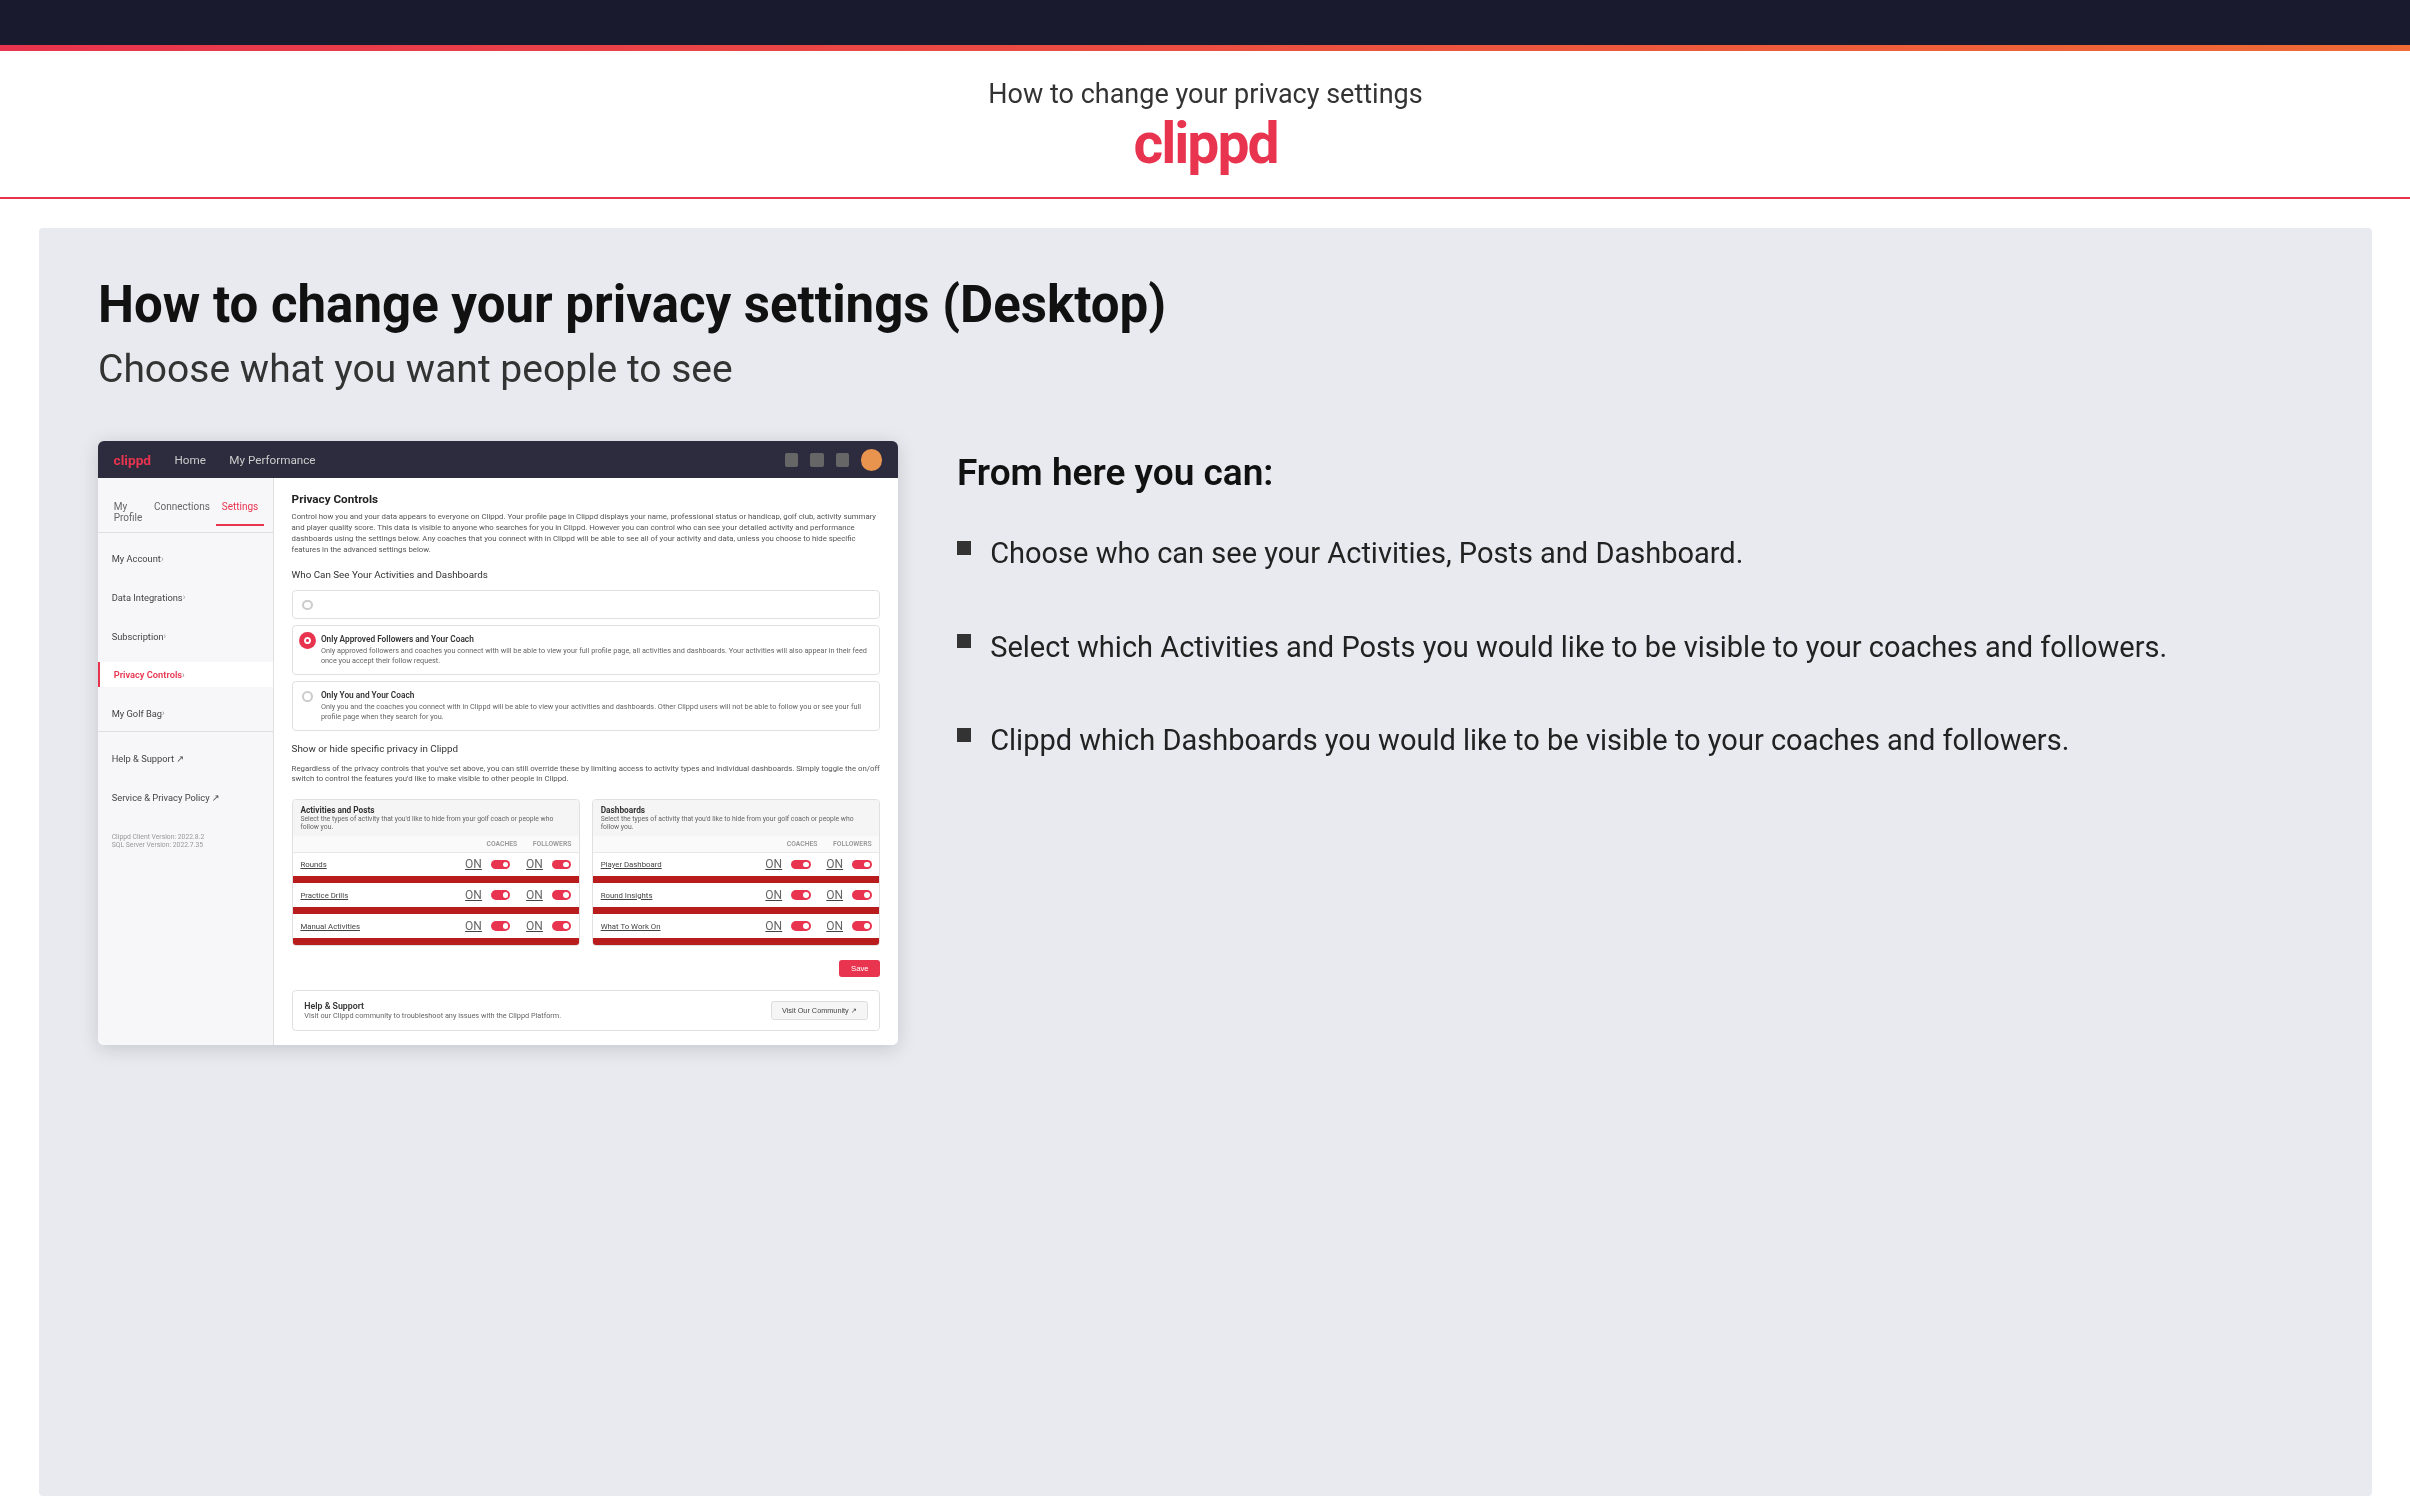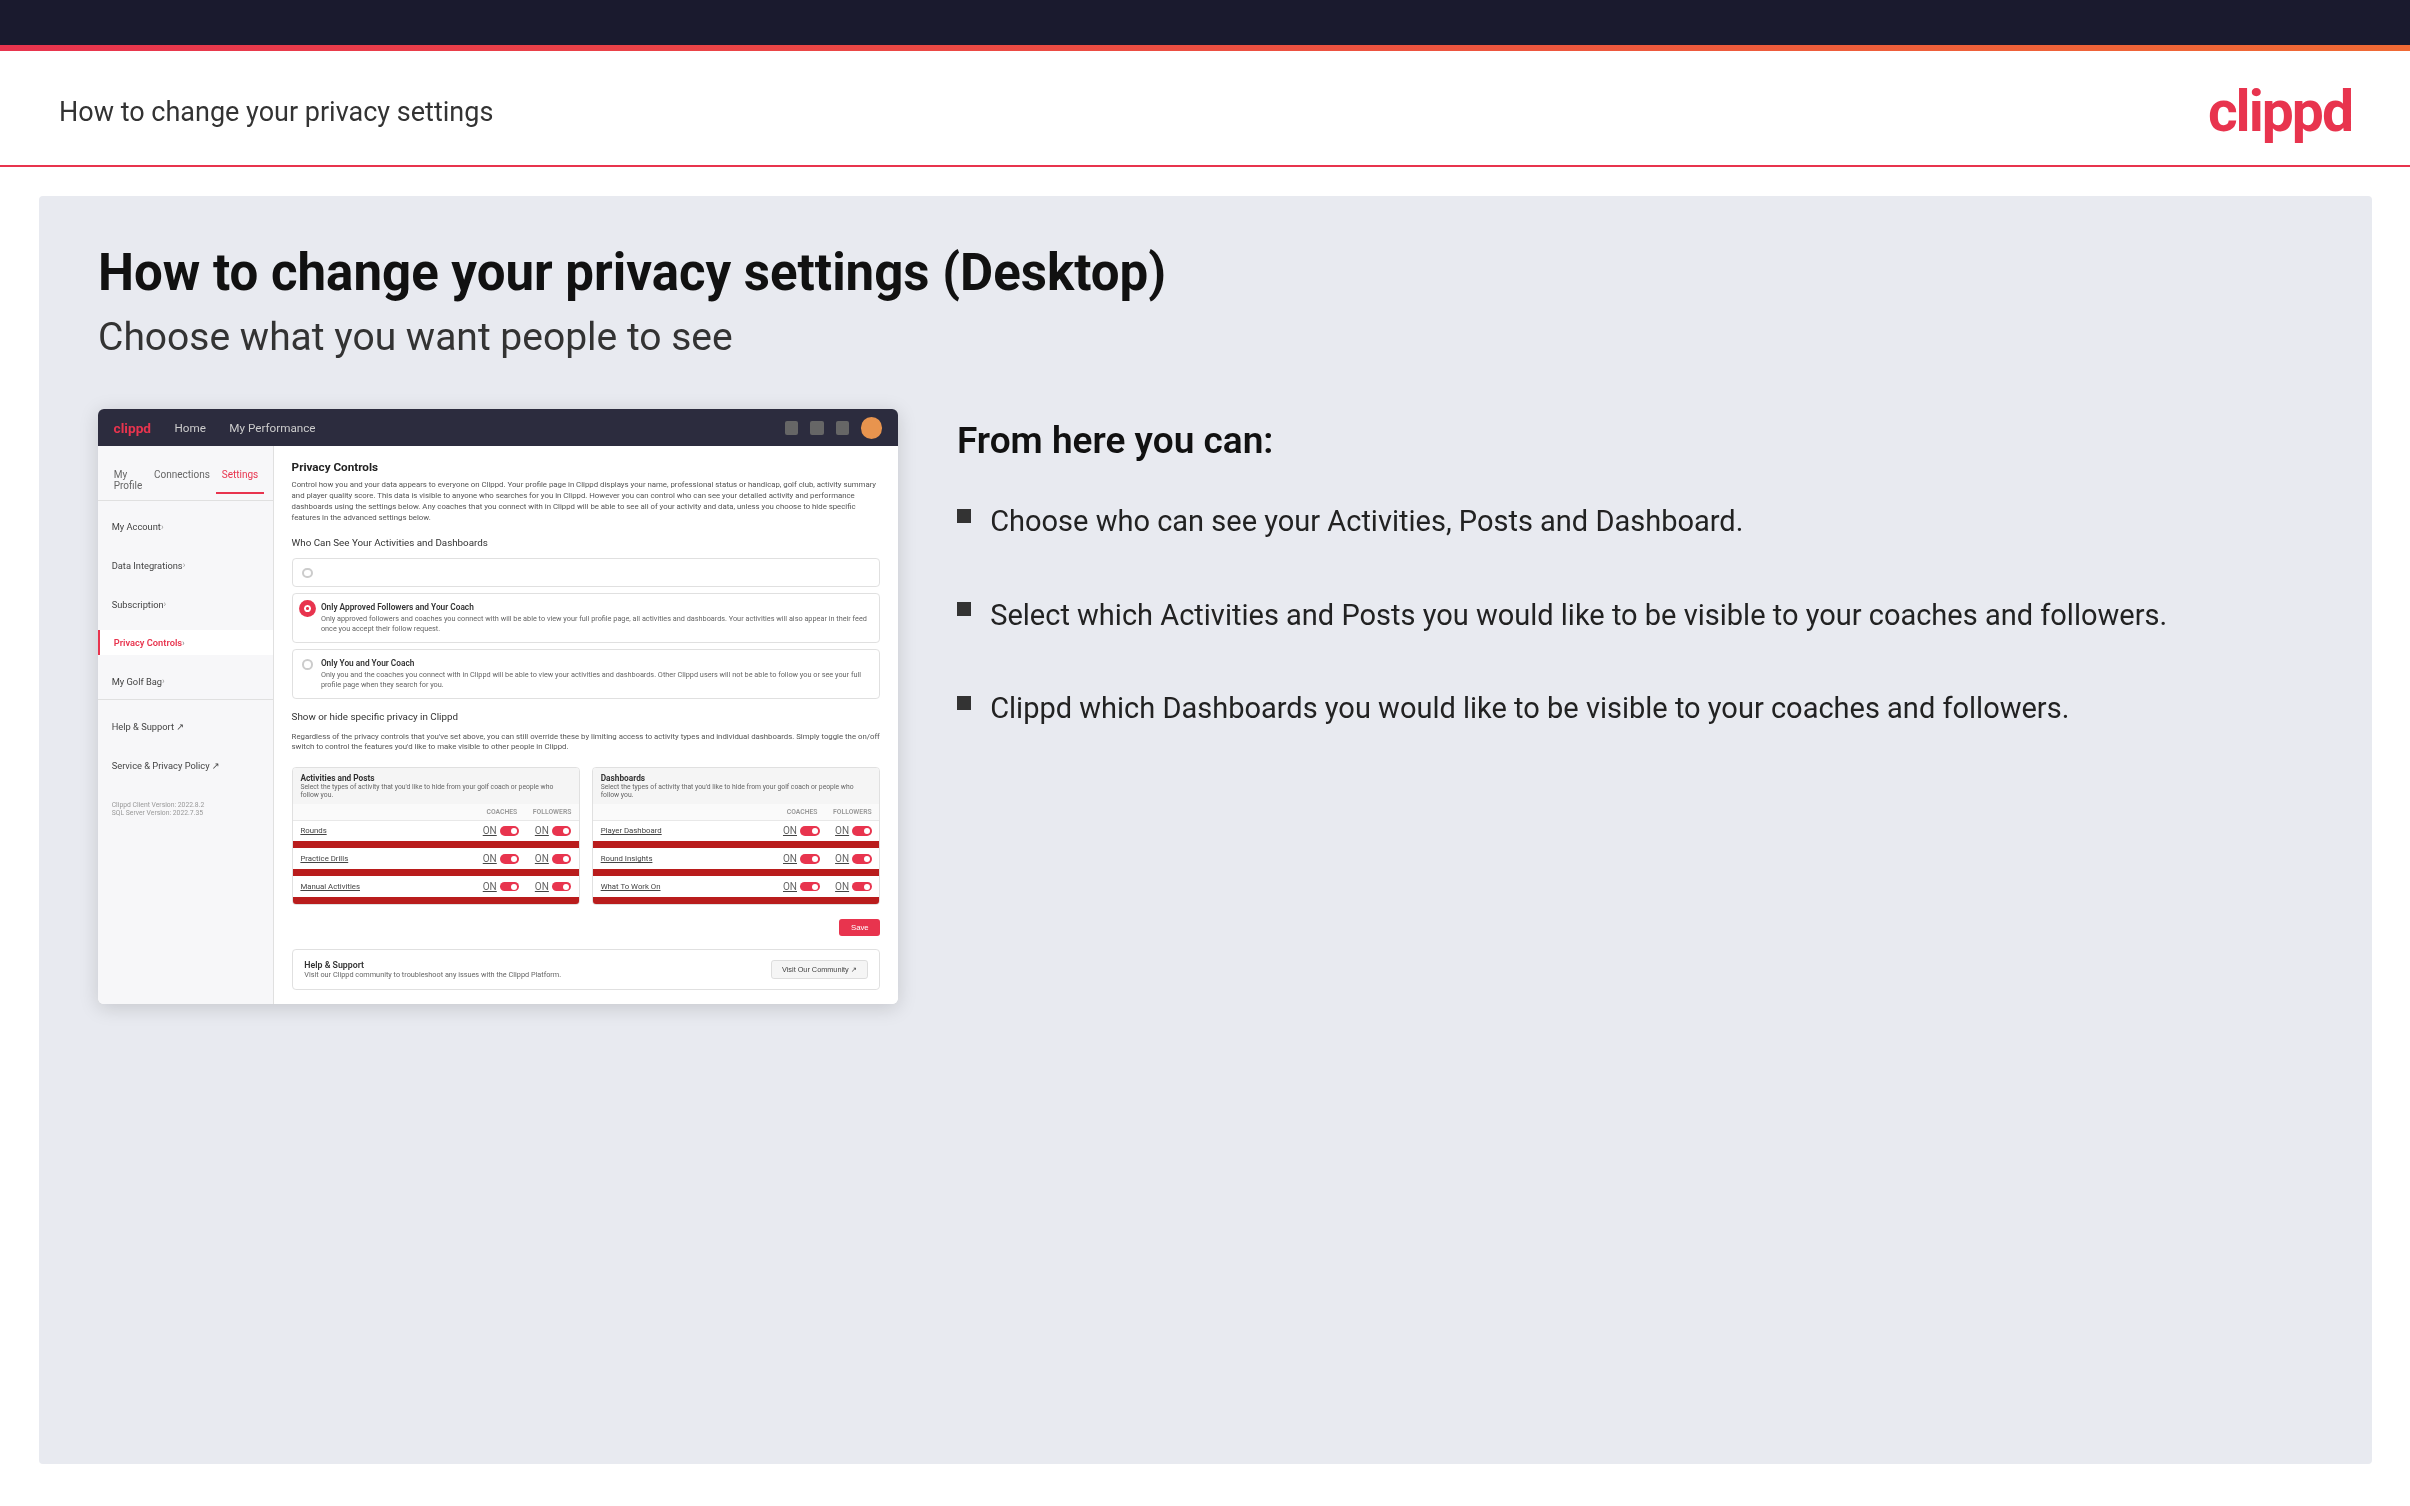--- a/index.html
+++ b/index.html
@@ -29,20 +29,21 @@
       left: 0;
     }
 
     
     .site-header {
       display: flex;
       align-items: center;
       justify-content: space-between;
       padding: 27px 59px 19.5px 59px;
       border-bottom: 2px solid #e8344e;
+      flex-direction: column;
     }
     .site-header-title {
       font-size: 27px;
       color: #333;
       font-weight: 400;
     }
     .clippd-logo {
       font-size: 57px;
       font-weight: 700;
       color: #e8344e;
@@ -304,22 +305,22 @@
       text-decoration: underline;
     }
     .mock-toggle-row-label { flex: 1; }
     .mock-toggle-pair {
       display: flex;
       gap: 15.6px;
     }
     .mock-toggle-item {
       display: flex;
       align-items: center;
-      gap: 3px;
-      font-size: 10px;
+      gap: 9px;
+      font-size: 12px;
       color: #666;
       text-align: center;
     }
     .mock-toggle {
       width: 19.5px;
       height: 9.8px;
       border-radius: 9.8px;
       background: #e8344e;
       position: relative;
     }

